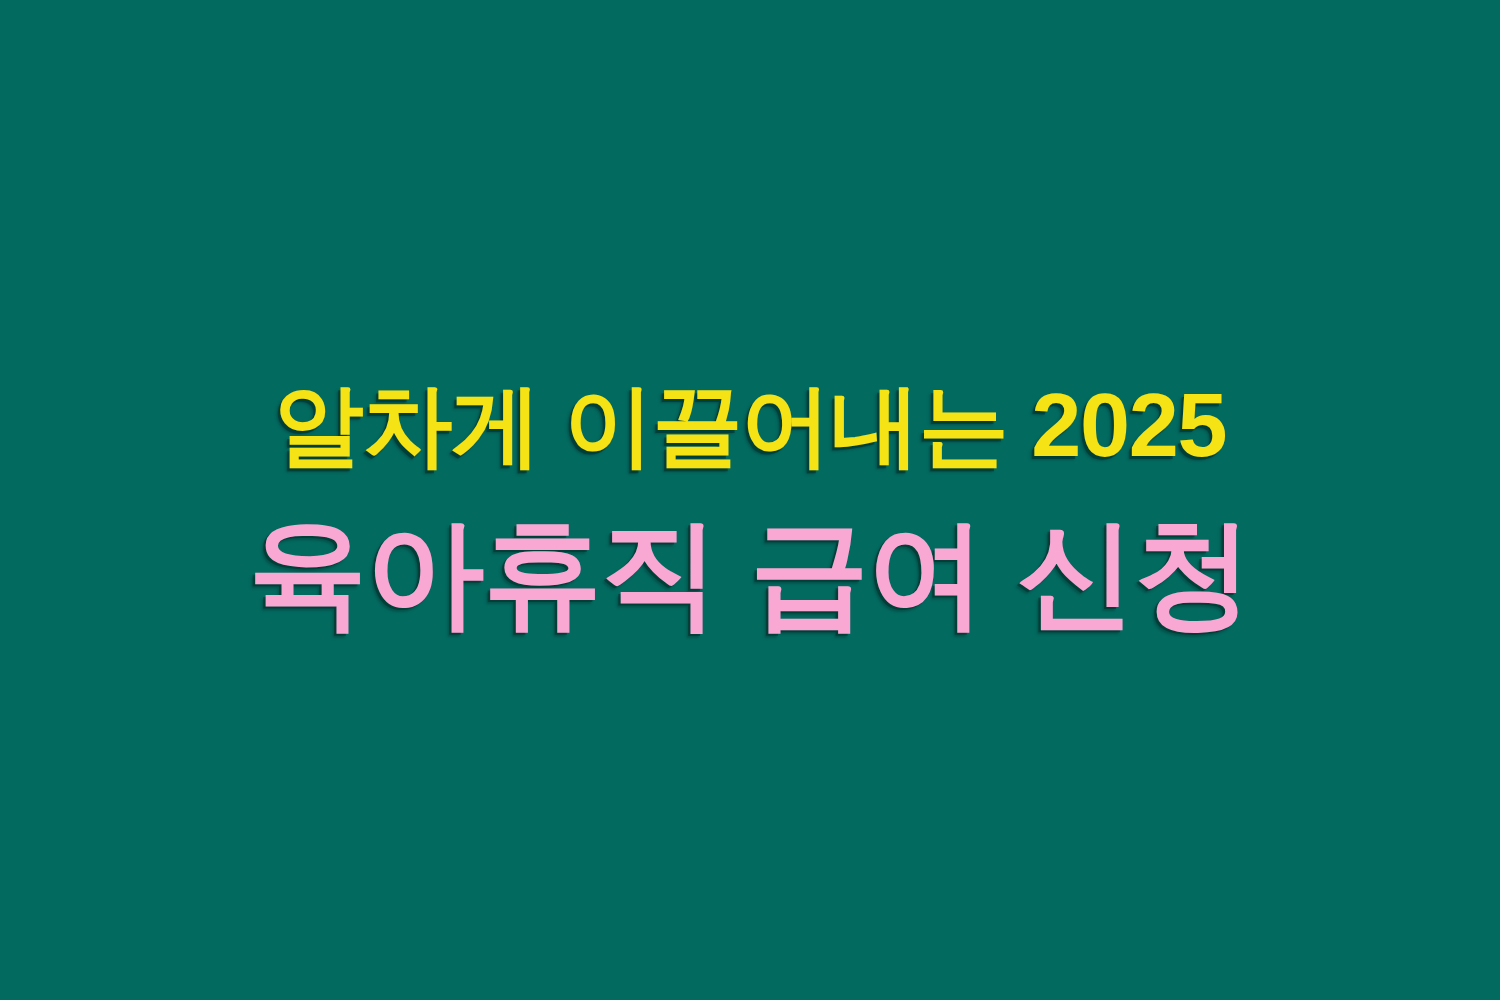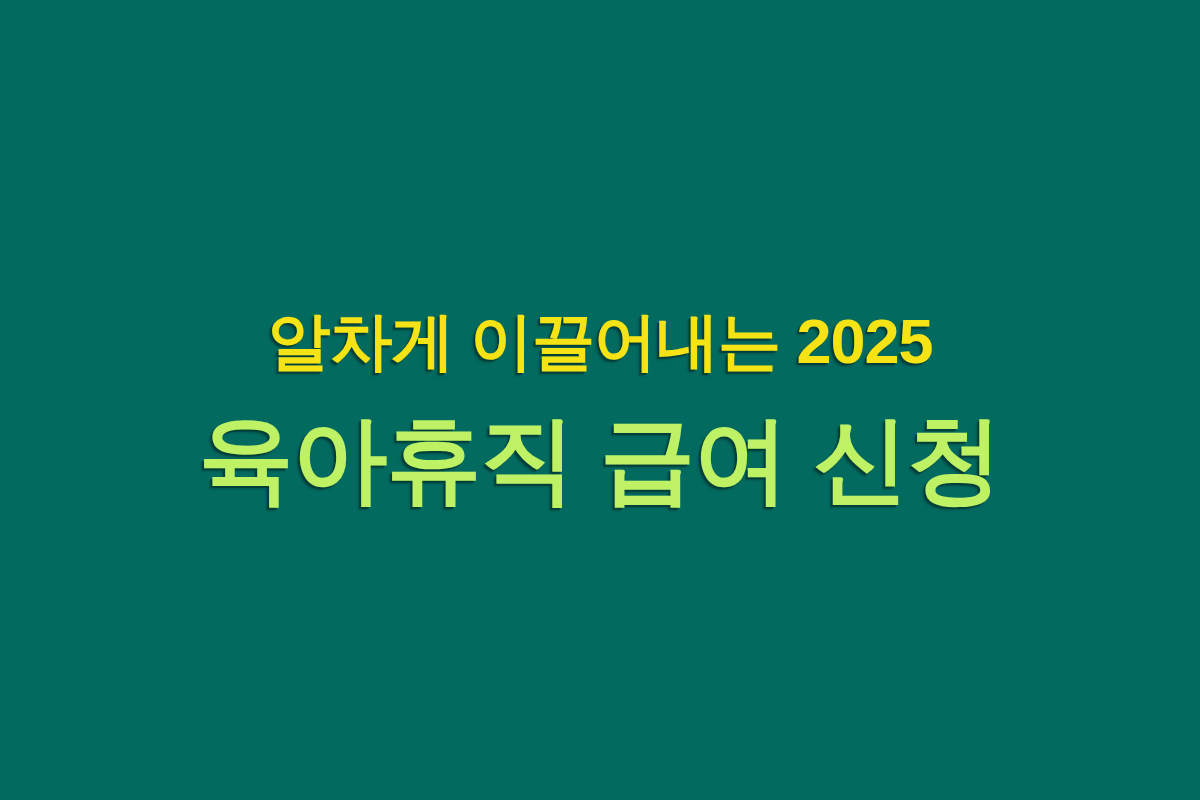--- a/index.html
+++ b/index.html
@@ -41,25 +41,25 @@
     font-size: 96px;
     line-height: 118px;
     letter-spacing: -1px;
     white-space: nowrap;
     text-shadow:
       -2px 2px 0 rgba(0, 48, 42, 0.55),
       -3px 3px 2px rgba(0, 40, 36, 0.35);
     -webkit-font-smoothing: antialiased;
   }
 
-  .title-line.line-1 { font-size: 63px; }
+  .title-line.line-1 { font-size: 72px; }
   .title-line.line-2 { font-size: 95px; }
   .title-line.line-3 { font-size: 95px; }
 </style>
 </head>
 <body style="background: rgb(3, 106, 96);">
 
 <div class="poster" style="background: rgb(3, 106, 96);">
   <div class="title-block">
     <span class="title-line line-1" style="color: rgb(245, 227, 22);">알차게 이끌어내는 2025</span>
-    <span class="title-line line-2" style="color: #bef264;">육아휴직 급여 신청</span>
+    <span class="title-line line-2" style="color: #f9a8d4;">육아휴직 급여 신청</span>
   </div>
 </div>
 
 </body></html>

